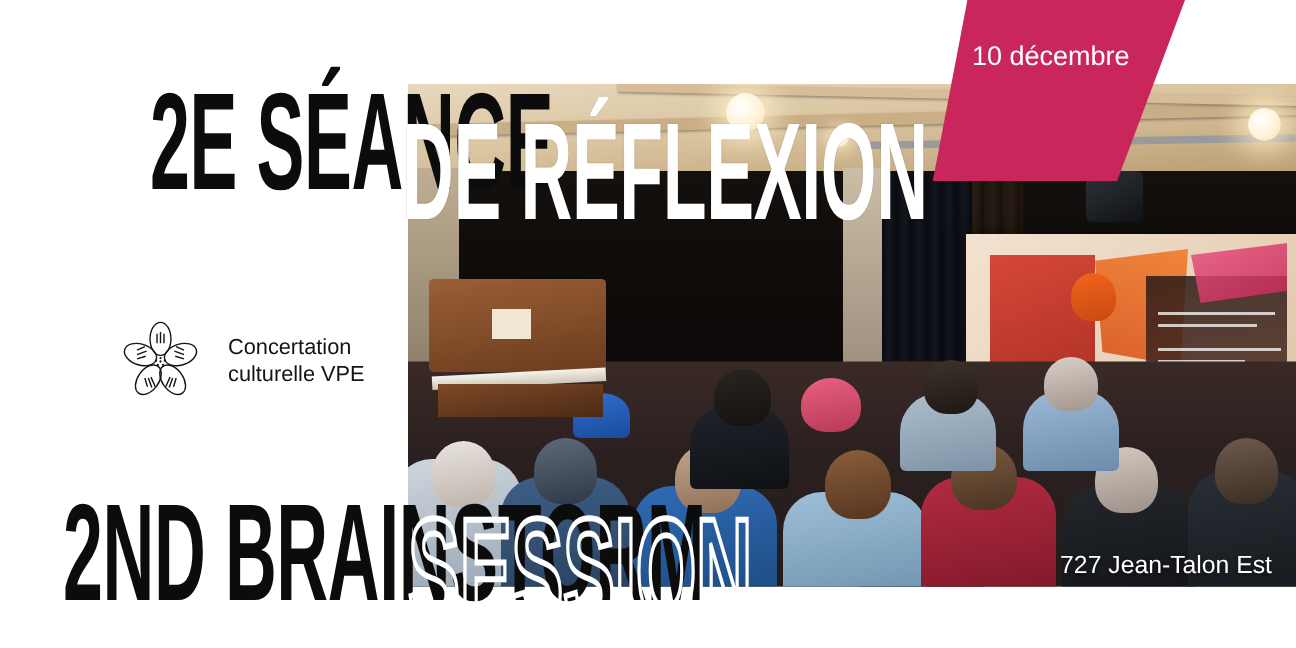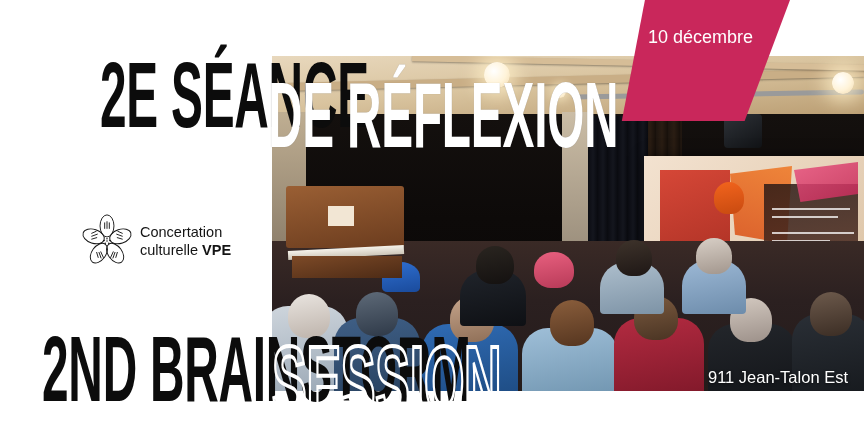--- a/index.html
+++ b/index.html
@@ -196,29 +196,29 @@
   .date-line {
     position: absolute; color: #ffffff; white-space: nowrap;
     font-size: 18px; font-family: "Liberation Sans", sans-serif;
   }
   .date-fr { left: 36px; top: 27px; }
   .date-en { left: 24px; top: 72px; }
 
   
   .logo-wrap {
     position: absolute; left: 78px; top: 212px;
-    display: flex; align-items: center; gap: 4px;
+    display: flex; align-items: center; gap: 16px;
     z-index: 6;
   }
   .logo-mark { width: 58px; height: 58px; flex: 0 0 auto; }
   .logo-text {
     font-family: "Liberation Sans", sans-serif;
     font-size: 14.5px; color: #141414; line-height: 1.25;
   }
-  .logo-text .vpe { font-weight: bold; margin-top: 17px; }
+  .logo-text .vpe { font-weight: normal; margin-top: 17px; }
 
   
   .venue {
     position: absolute; right: 16px; bottom: 42px;
     text-align: right; color: #ffffff; z-index: 6;
     font-size: 16.5px; line-height: 1.45;
     text-shadow: 0 1px 3px rgba(0,0,0,.55);
   }
 </style>
 </head>
@@ -362,16 +362,16 @@
           <circle cx="50" cy="50" r="1.3"></circle>
       </g>
     </svg>
     <div class="logo-text">
       <div>Concertation</div>
       <div><span>culturelle </span><span class="vpe">VPE</span></div>
     </div>
   </div>
 
   <div class="venue">
-    <div>911 Jean-Talon Est</div>
+    <div>727 Jean-Talon Est</div>
   </div>
 
 </div>
 
 </body></html>

